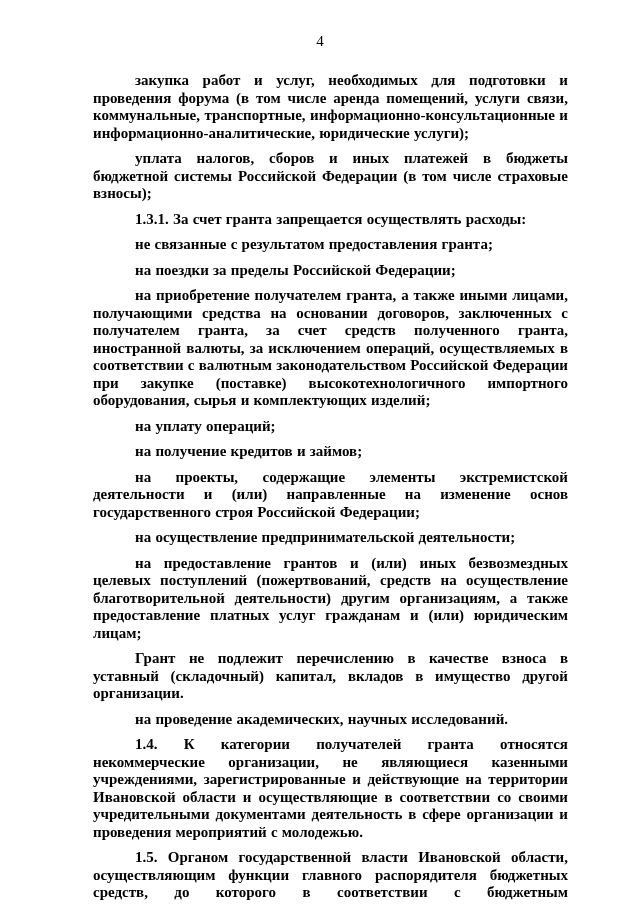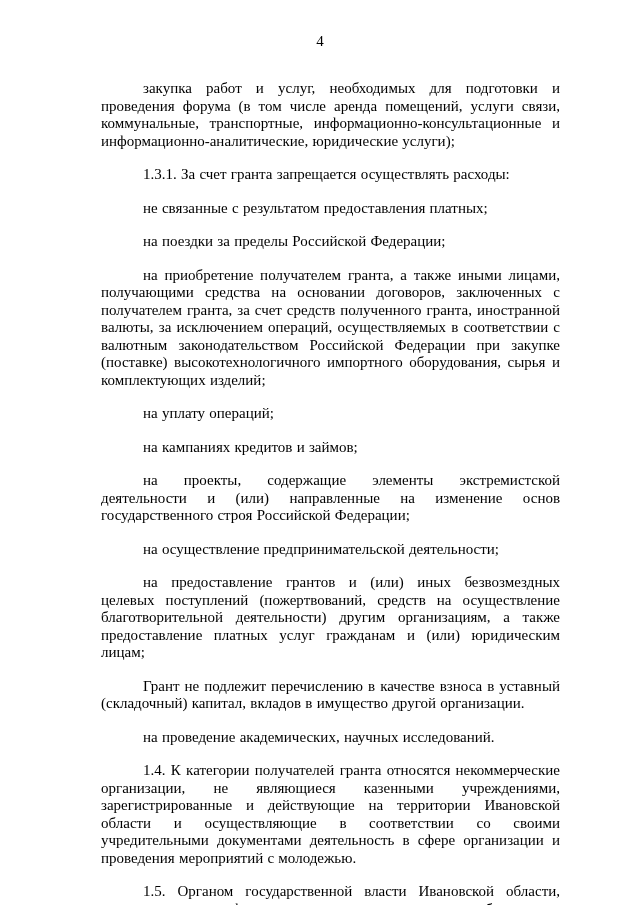--- a/index.html
+++ b/index.html
@@ -28,41 +28,43 @@
   .body-text {
     position: absolute;
     top: 64px;
     left: 85px;
     width: 491px;
     font-size: 15px;
     line-height: 17.5px;
     text-align: justify;
   }
   .body-text p {
-    margin: 16px;
+    margin: 8px;
     padding: 0;
     text-indent: 42px;
     text-align: justify;
     word-spacing: 0.5px;
+    font-weight: bold;
   }
 </style>
 </head>
 <body>
 
 <div class="page">
   <div class="page-number">4</div>
 
   <div class="body-text">
     <p>закупка работ и услуг, необходимых для подготовки и проведения форума (в том числе аренда помещений, услуги связи, коммунальные, транспортные, информационно-консультационные и информационно-аналитические, юридические услуги);</p>
+    <p>уплата налогов, сборов и иных платежей в бюджеты бюджетной системы Российской Федерации (в том числе страховые взносы);</p>
     <p>1.3.1. За счет гранта запрещается осуществлять расходы:</p>
-    <p>не связанные с результатом предоставления платных;</p>
+    <p>не связанные с результатом предоставления гранта;</p>
     <p>на поездки за пределы Российской Федерации;</p>
     <p>на приобретение получателем гранта, а также иными лицами, получающими средства на основании договоров, заключенных с получателем гранта, за счет средств полученного гранта, иностранной валюты, за исключением операций, осуществляемых в соответствии с валютным законодательством Российской Федерации при закупке (поставке) высокотехнологичного импортного оборудования, сырья и комплектующих изделий;</p>
     <p>на уплату операций;</p>
-    <p>на кампаниях кредитов и займов;</p>
+    <p>на получение кредитов и займов;</p>
     <p>на проекты, содержащие элементы экстремистской деятельности и (или) направленные на изменение основ государственного строя Российской Федерации;</p>
     <p>на осуществление предпринимательской деятельности;</p>
     <p>на предоставление грантов и (или) иных безвозмездных целевых поступлений (пожертвований, средств на осуществление благотворительной деятельности) другим организациям, а также предоставление платных услуг гражданам и (или) юридическим лицам;</p>
     <p>Грант не подлежит перечислению в качестве взноса в уставный (складочный) капитал, вкладов в имущество другой организации.</p>
     <p>на проведение академических, научных исследований.</p>
     <p>1.4. К категории получателей гранта относятся некоммерческие организации, не являющиеся казенными учреждениями, зарегистрированные и действующие на территории Ивановской области и осуществляющие в соответствии со своими учредительными документами деятельность в сфере организации и проведения мероприятий с молодежью.</p>
     <p>1.5. Органом государственной власти Ивановской области, осуществляющим функции главного распорядителя бюджетных средств, до которого в соответствии с бюджетным законодательством Российской</p>
   </div>
 </div>
 

